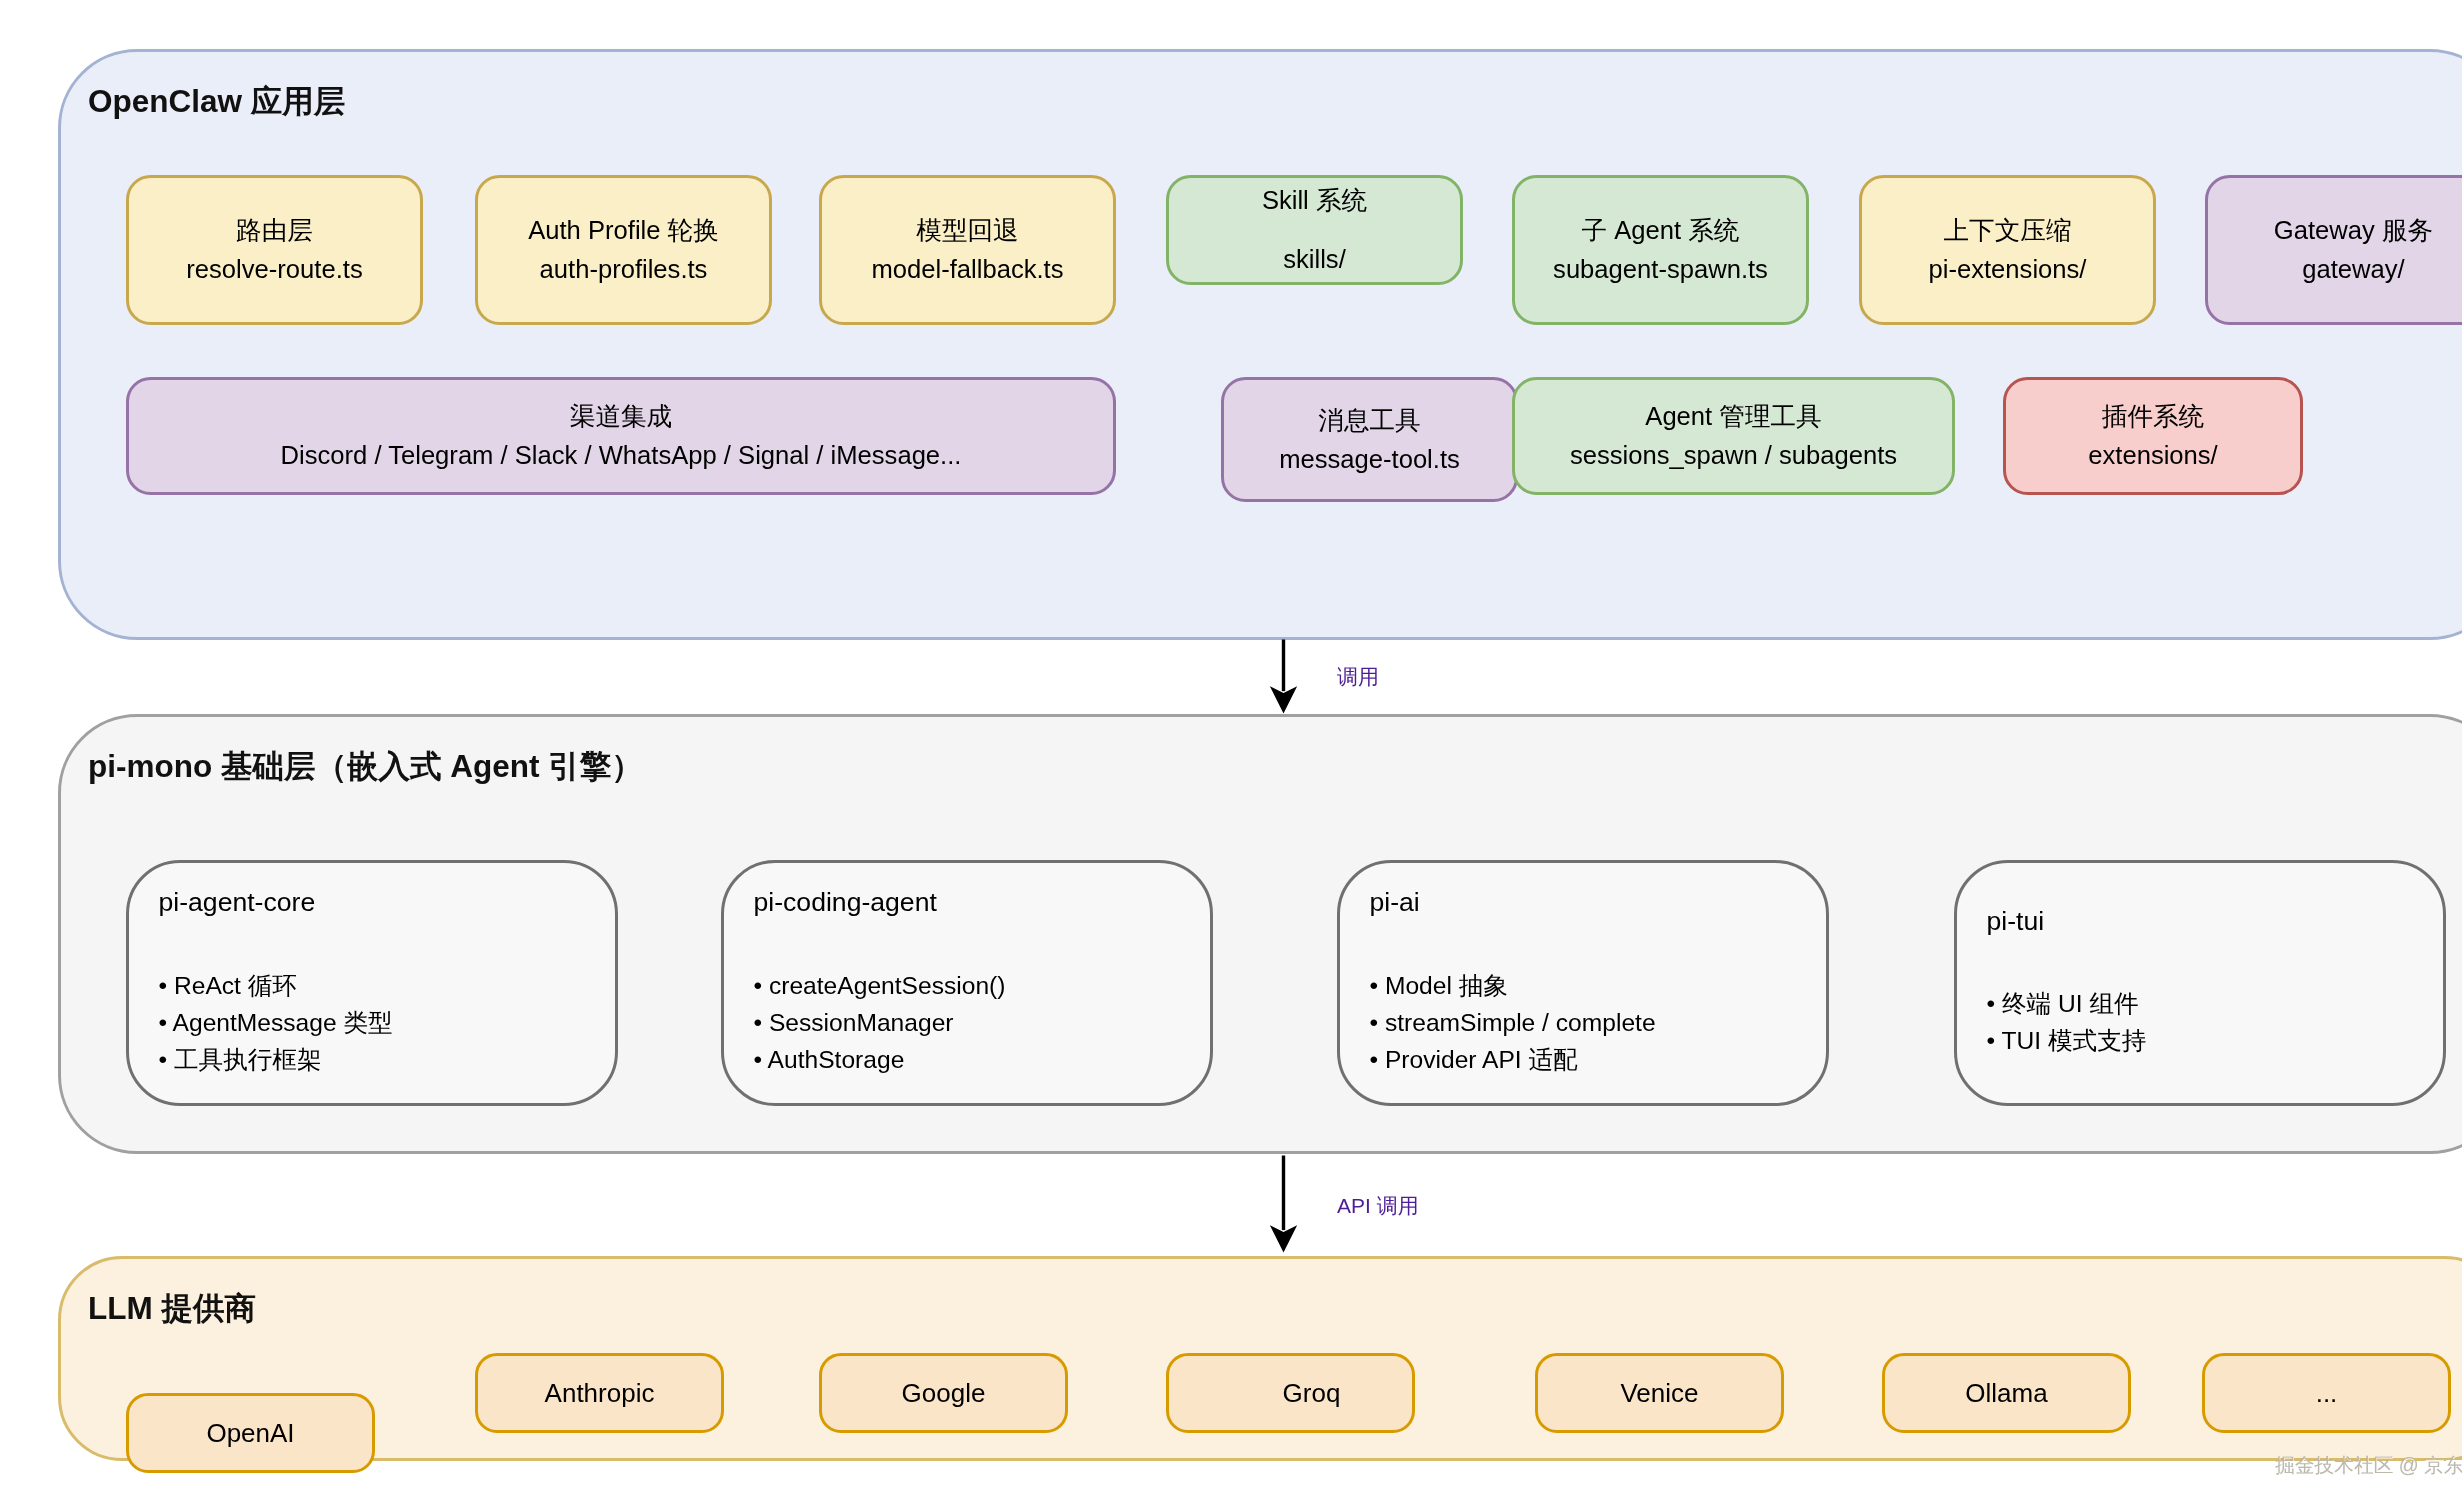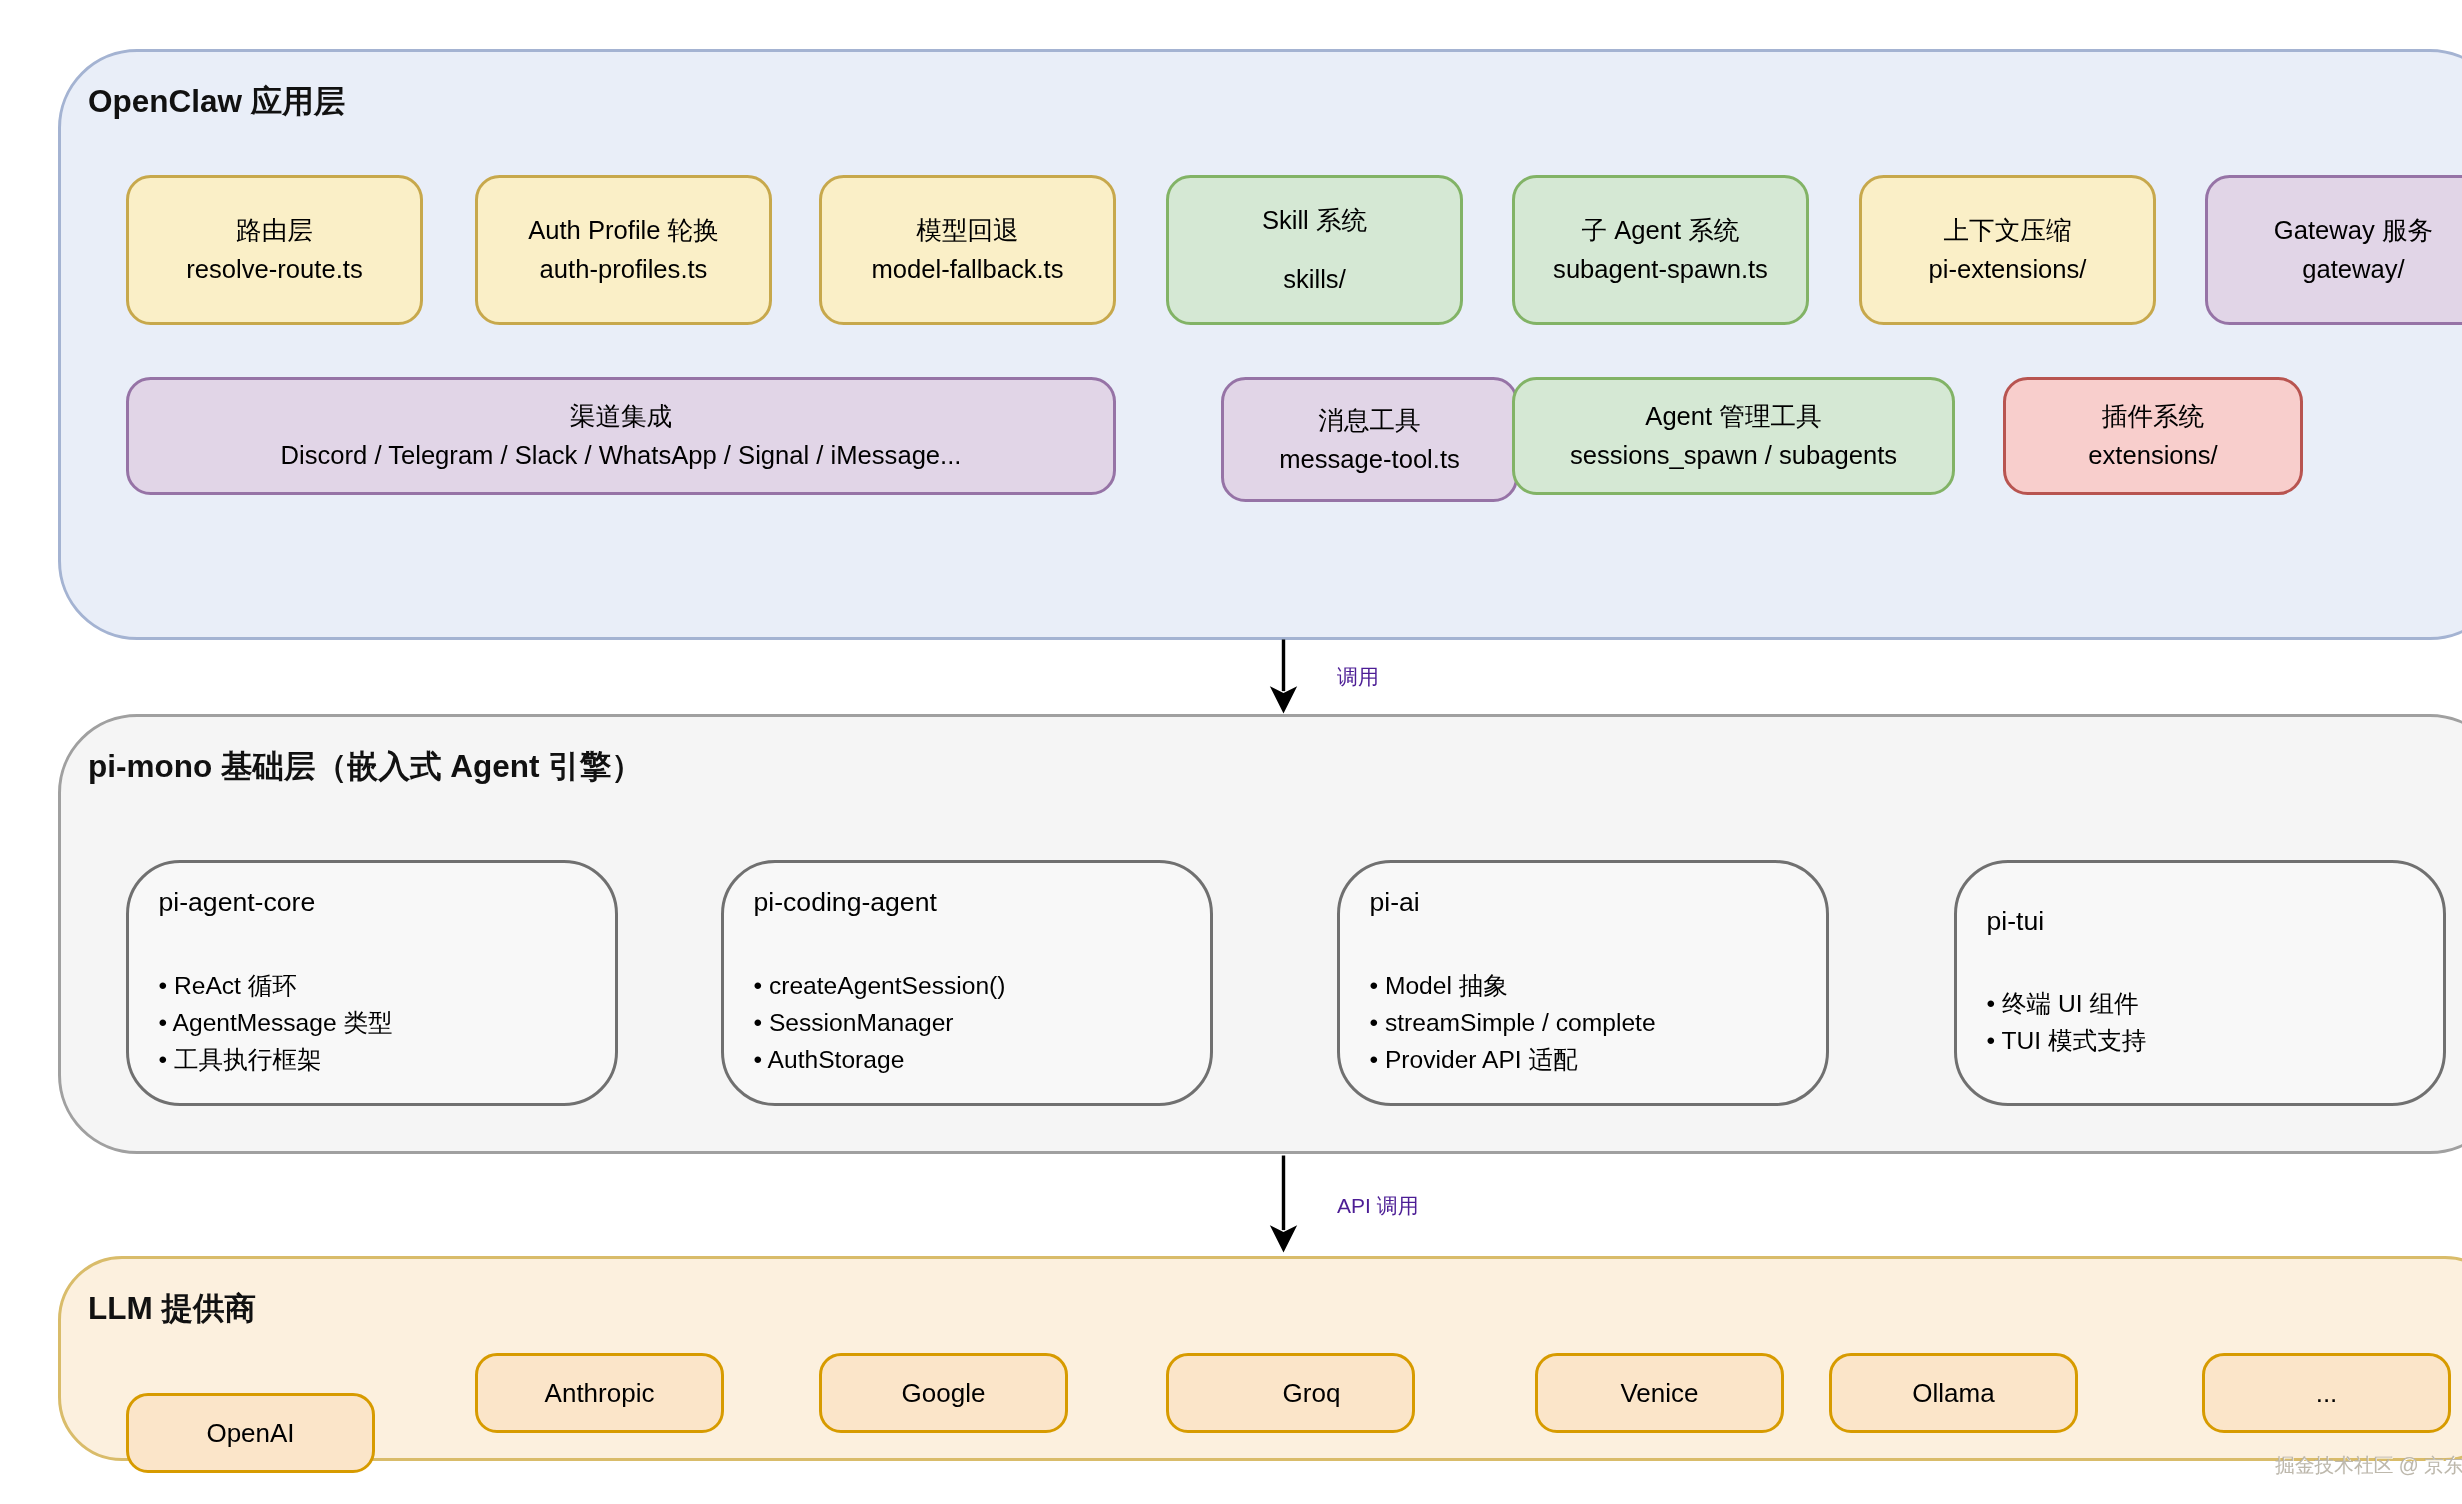--- a/index.html
+++ b/index.html
@@ -70,21 +70,21 @@
     <div>resolve-route.ts</div>
   </div>
   <div class="node c-yellow" style="left:414px;  top:123px; width:297px; height:150px;">
     <div>Auth Profile 轮换</div>
     <div>auth-profiles.ts</div>
   </div>
   <div class="node c-yellow" style="left:758px; top:123px; width:297px; height:150px;">
     <div>模型回退</div>
     <div>model-fallback.ts</div>
   </div>
-  <div class="node c-green" style="left:1105px; top:123px; width:297px; height:150px;gap:20px;">
+  <div class="node c-green" style="left:1105px; top:123px; width:297px; height:110px;gap:20px;">
     <div>Skill 系统</div>
     <div>skills/</div>
   </div>
   <div class="node c-green" style="left:1451px; top:123px; width:297px; height:150px;">
     <div>子 Agent 系统</div>
     <div>subagent-spawn.ts</div>
   </div>
   <div class="node c-yellow" style="left:1798px; top:123px; width:297px; height:150px;">
     <div>上下文压缩</div>
     <div>pi-extensions/</div>
@@ -174,21 +174,21 @@
     </div>
   <div class="provider" style="left:758px;">
       <span>Google</span>
     </div>
   <div class="provider" style="left:1105px;padding-left:42px;">
       <span>Groq</span>
     </div>
   <div class="provider" style="left:1474px;">
       <span>Venice</span>
     </div>
-  <div class="provider" style="left:1768px;">
+  <div class="provider" style="left:1821px;">
       <span>Ollama</span>
     </div>
   <div class="provider" style="left:2141px;">
       <span>...</span>
     </div>
 </div>
 
 <div class="watermark">掘金技术社区 @ 京东云开发者</div>
 
 

